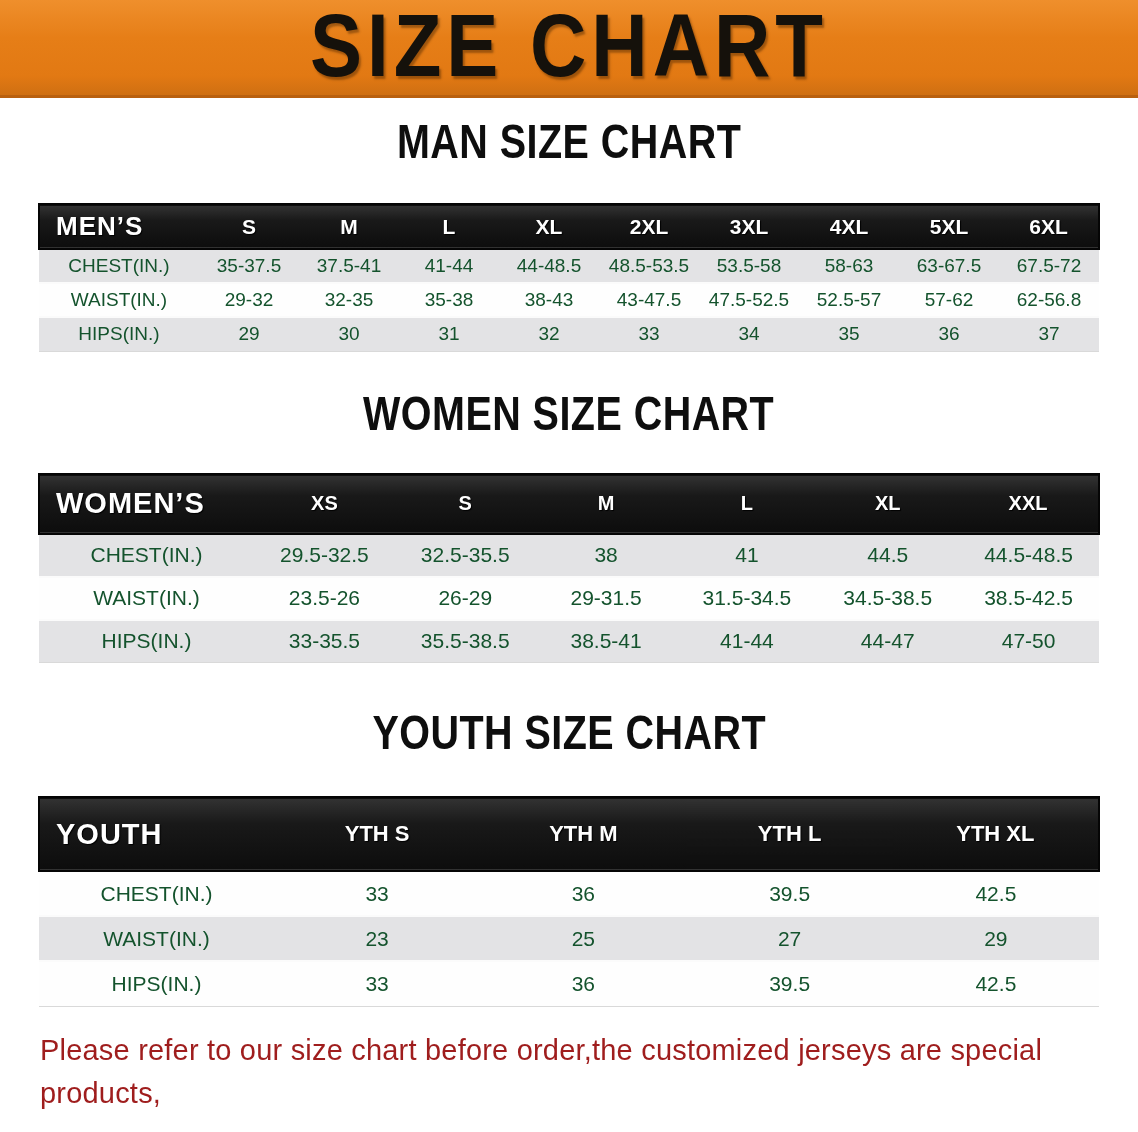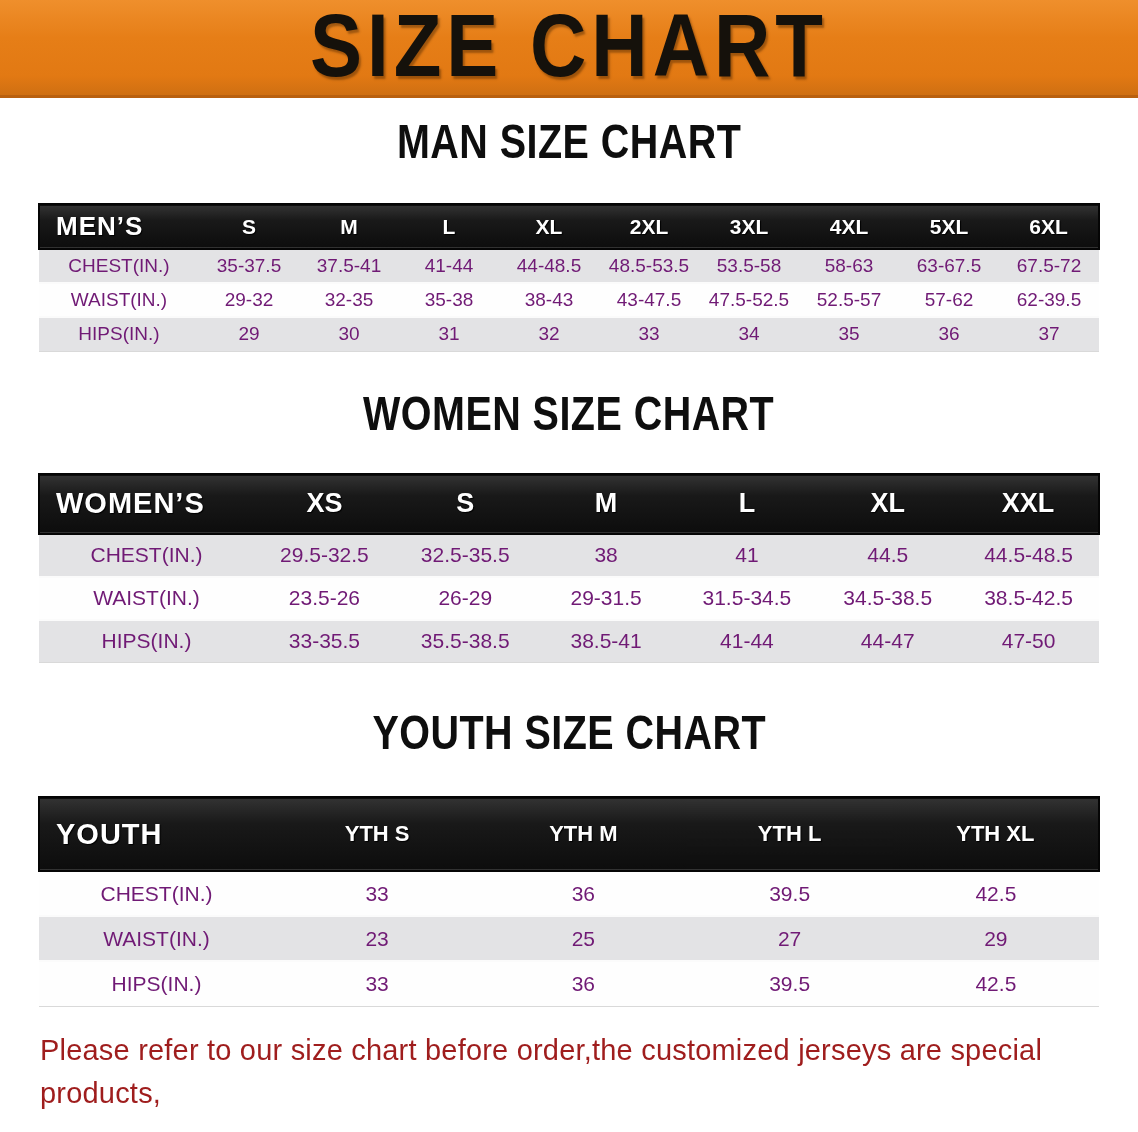--- a/index.html
+++ b/index.html
@@ -33,36 +33,36 @@
   .size-table{
     width:1062px;margin:0 auto;border-collapse:collapse;table-layout:fixed;
   }
   .size-table th,.size-table td{text-align:center;vertical-align:middle;padding:0;}
   .size-table thead tr{
     background:linear-gradient(180deg,#323232 0%,#191919 35%,#0d0d0d 100%);
     color:#ffffff;border:2px solid #050505;padding-left:44px;
   }
   .size-table thead th{font-weight:bold;text-shadow:1px 1px 1px #000;}
   .size-table th.corner{text-align:left;padding-left:16px;letter-spacing:1px;}
-  .size-table tbody{color:#701a75;}
+  .size-table tbody{color:#14532d;}
   .size-table tbody tr{border-bottom:2px solid #fbfbfb;}
   .size-table tbody tr:last-child{border-bottom:1px solid #d9d9d9;}
   .size-table tbody tr.gray{background:#e3e3e5;}
   .size-table tbody tr.white{background:#fefefe;}
   
   .men-table{margin-top:28px;}
   .men-table thead tr{height:45px;}
   .men-table th.corner{font-size:26px;}
   .men-table thead th{font-size:21px;}
   .men-table tbody tr{height:34px;font-size:19px;}
   
   .women-table{margin-top:26px;}
   .women-table thead tr{height:60px;}
   .women-table th.corner{font-size:29px;}
-  .women-table thead th{font-size:27px;}
+  .women-table thead th{font-size:20px;}
   .women-table tbody tr{height:43px;font-size:21px;}
   
   .youth-table{margin-top:30px;}
   .youth-table thead tr{height:74px;}
   .youth-table th.corner{font-size:29px;}
   .youth-table thead th{font-size:22px;}
   .youth-table tbody tr{height:45px;font-size:21px;}
   
   .disclaimer{
     margin:22px 12px 0 40px;
@@ -123,21 +123,21 @@
     <tr class="white">
       <td>WAIST(IN.)</td>
       <td>29-32</td>
       <td>32-35</td>
       <td>35-38</td>
       <td>38-43</td>
       <td>43-47.5</td>
       <td>47.5-52.5</td>
       <td>52.5-57</td>
       <td>57-62</td>
-      <td>62-39.5</td>
+      <td>62-56.8</td>
     </tr>
     <tr class="gray">
       <td>HIPS(IN.)</td>
       <td>29</td>
       <td>30</td>
       <td>31</td>
       <td>32</td>
       <td>33</td>
       <td>34</td>
       <td>35</td>

